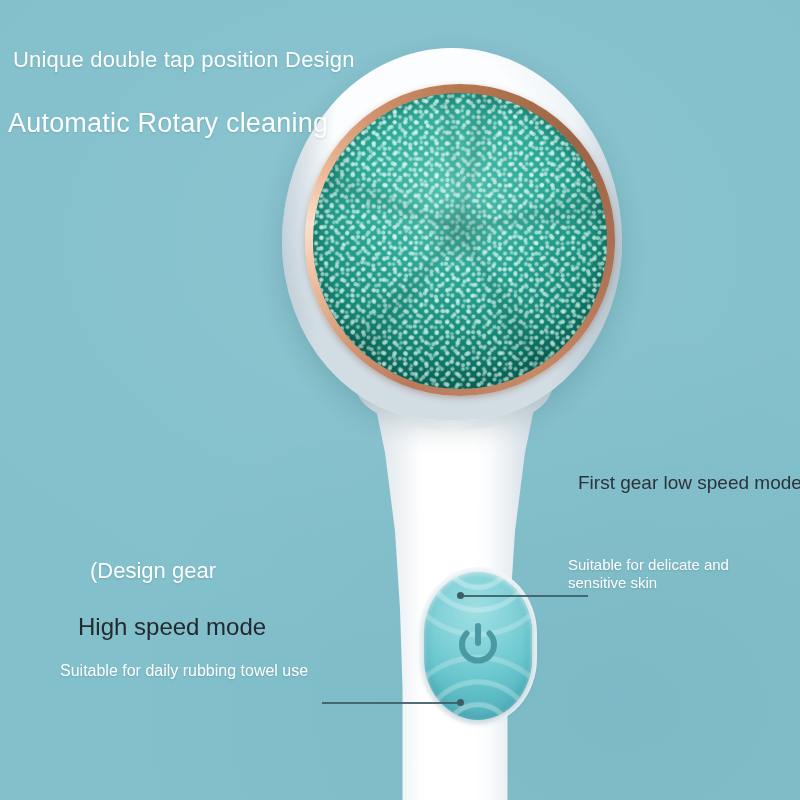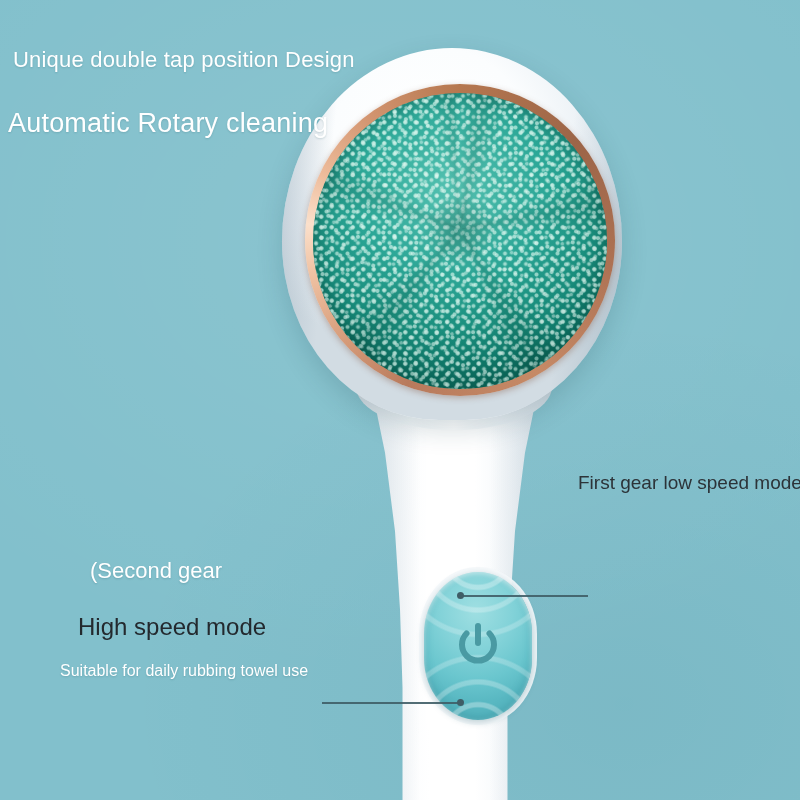--- a/index.html
+++ b/index.html
@@ -354,18 +354,20 @@
   <div class="leader" style="left:460px; top:595px; width:128px;"></div>
   <div class="leader-dot" style="left:457px; top:592px;"></div>
 
   <div class="leader" style="left:322px; top:702px; width:140px;"></div>
   <div class="leader-dot" style="left:457px; top:699px;"></div>
 
   <div class="txt hl-1">Unique double tap position Design</div>
   <div class="txt hl-2">Automatic Rotary cleaning</div>
 
   <div class="txt lbl-first-gear">First gear low speed mode</div>
-
-  <div class="txt lbl-second-gear">(Second gear</div>
+  <div class="txt lbl-sensitive">Suitable for delicate and
+sensitive skin</div>
+
+  <div class="txt lbl-second-gear">(Design gear</div>
   <div class="txt lbl-towel">Suitable for daily rubbing towel use</div>
   <div class="txt lbl-high-speed">High speed mode</div>
 
 </div>
 
 </body></html>

